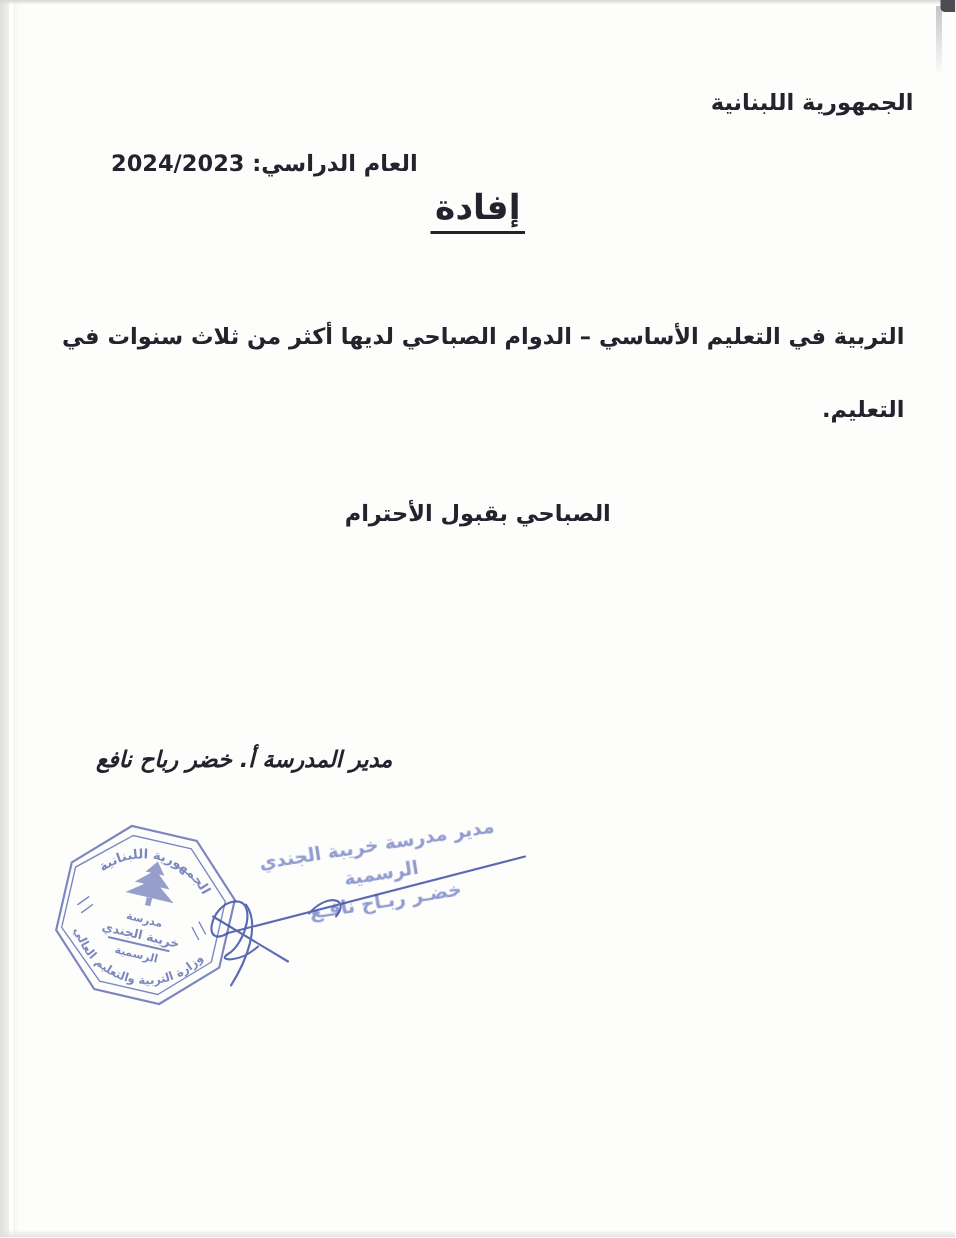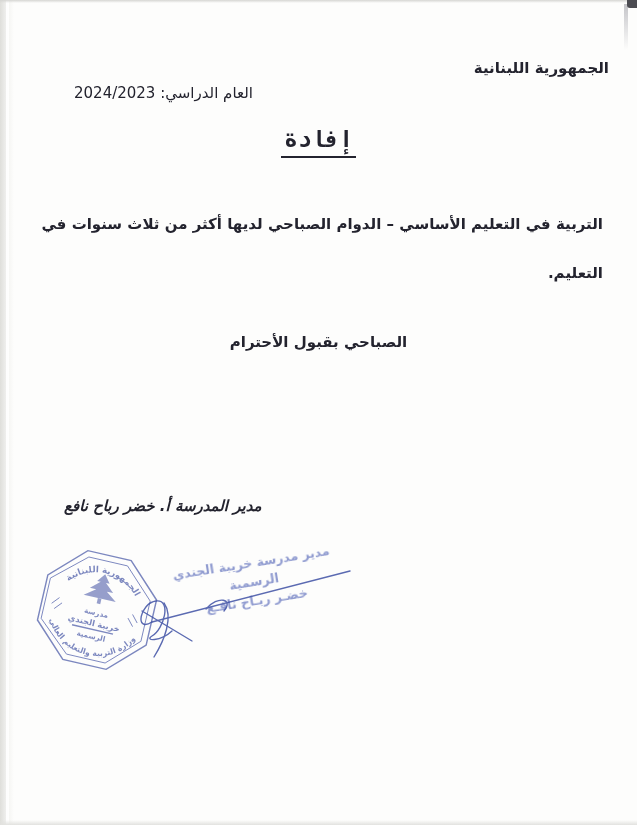--- a/index.html
+++ b/index.html
@@ -38,25 +38,25 @@
     position: absolute; right: 9px; top: 4px; width: 4px; height: 46px;
     background: linear-gradient(to bottom, rgba(150,150,158,0.55), rgba(220,220,224,0));
   }
   
   .header-right {
     position: absolute; top: 57px; right: 28px;
     text-align: right; direction: rtl;
     font-weight: bold; font-size: 15px; line-height: 23px;
   }
   .header-left {
-    position: absolute; top: 84px; left: 74px;
-    direction: rtl; font-weight: normal; font-size: 15px;
+    position: absolute; top: 100px; left: 74px;
+    direction: rtl; font-weight: bold; font-size: 15px;
   }
   
-  .title-wrap { position: absolute; top: 126px; left: 0; width: 100%; text-align: center; font-family: Liberation Mono, monospace; }
+  .title-wrap { position: absolute; top: 126px; left: 0; width: 100%; text-align: center; }
   .title {
     display: inline-block; direction: rtl;
     font-weight: bold; font-size: 23px;
     border-bottom: 2.5px solid #23232e; padding: 0 3px 2px 3px;
   }
   
   .body-text {
     position: absolute; top: 200px; left: 30px; right: 34px;
     direction: rtl; font-weight: bold; font-size: 15px; line-height: 49px;
   }

